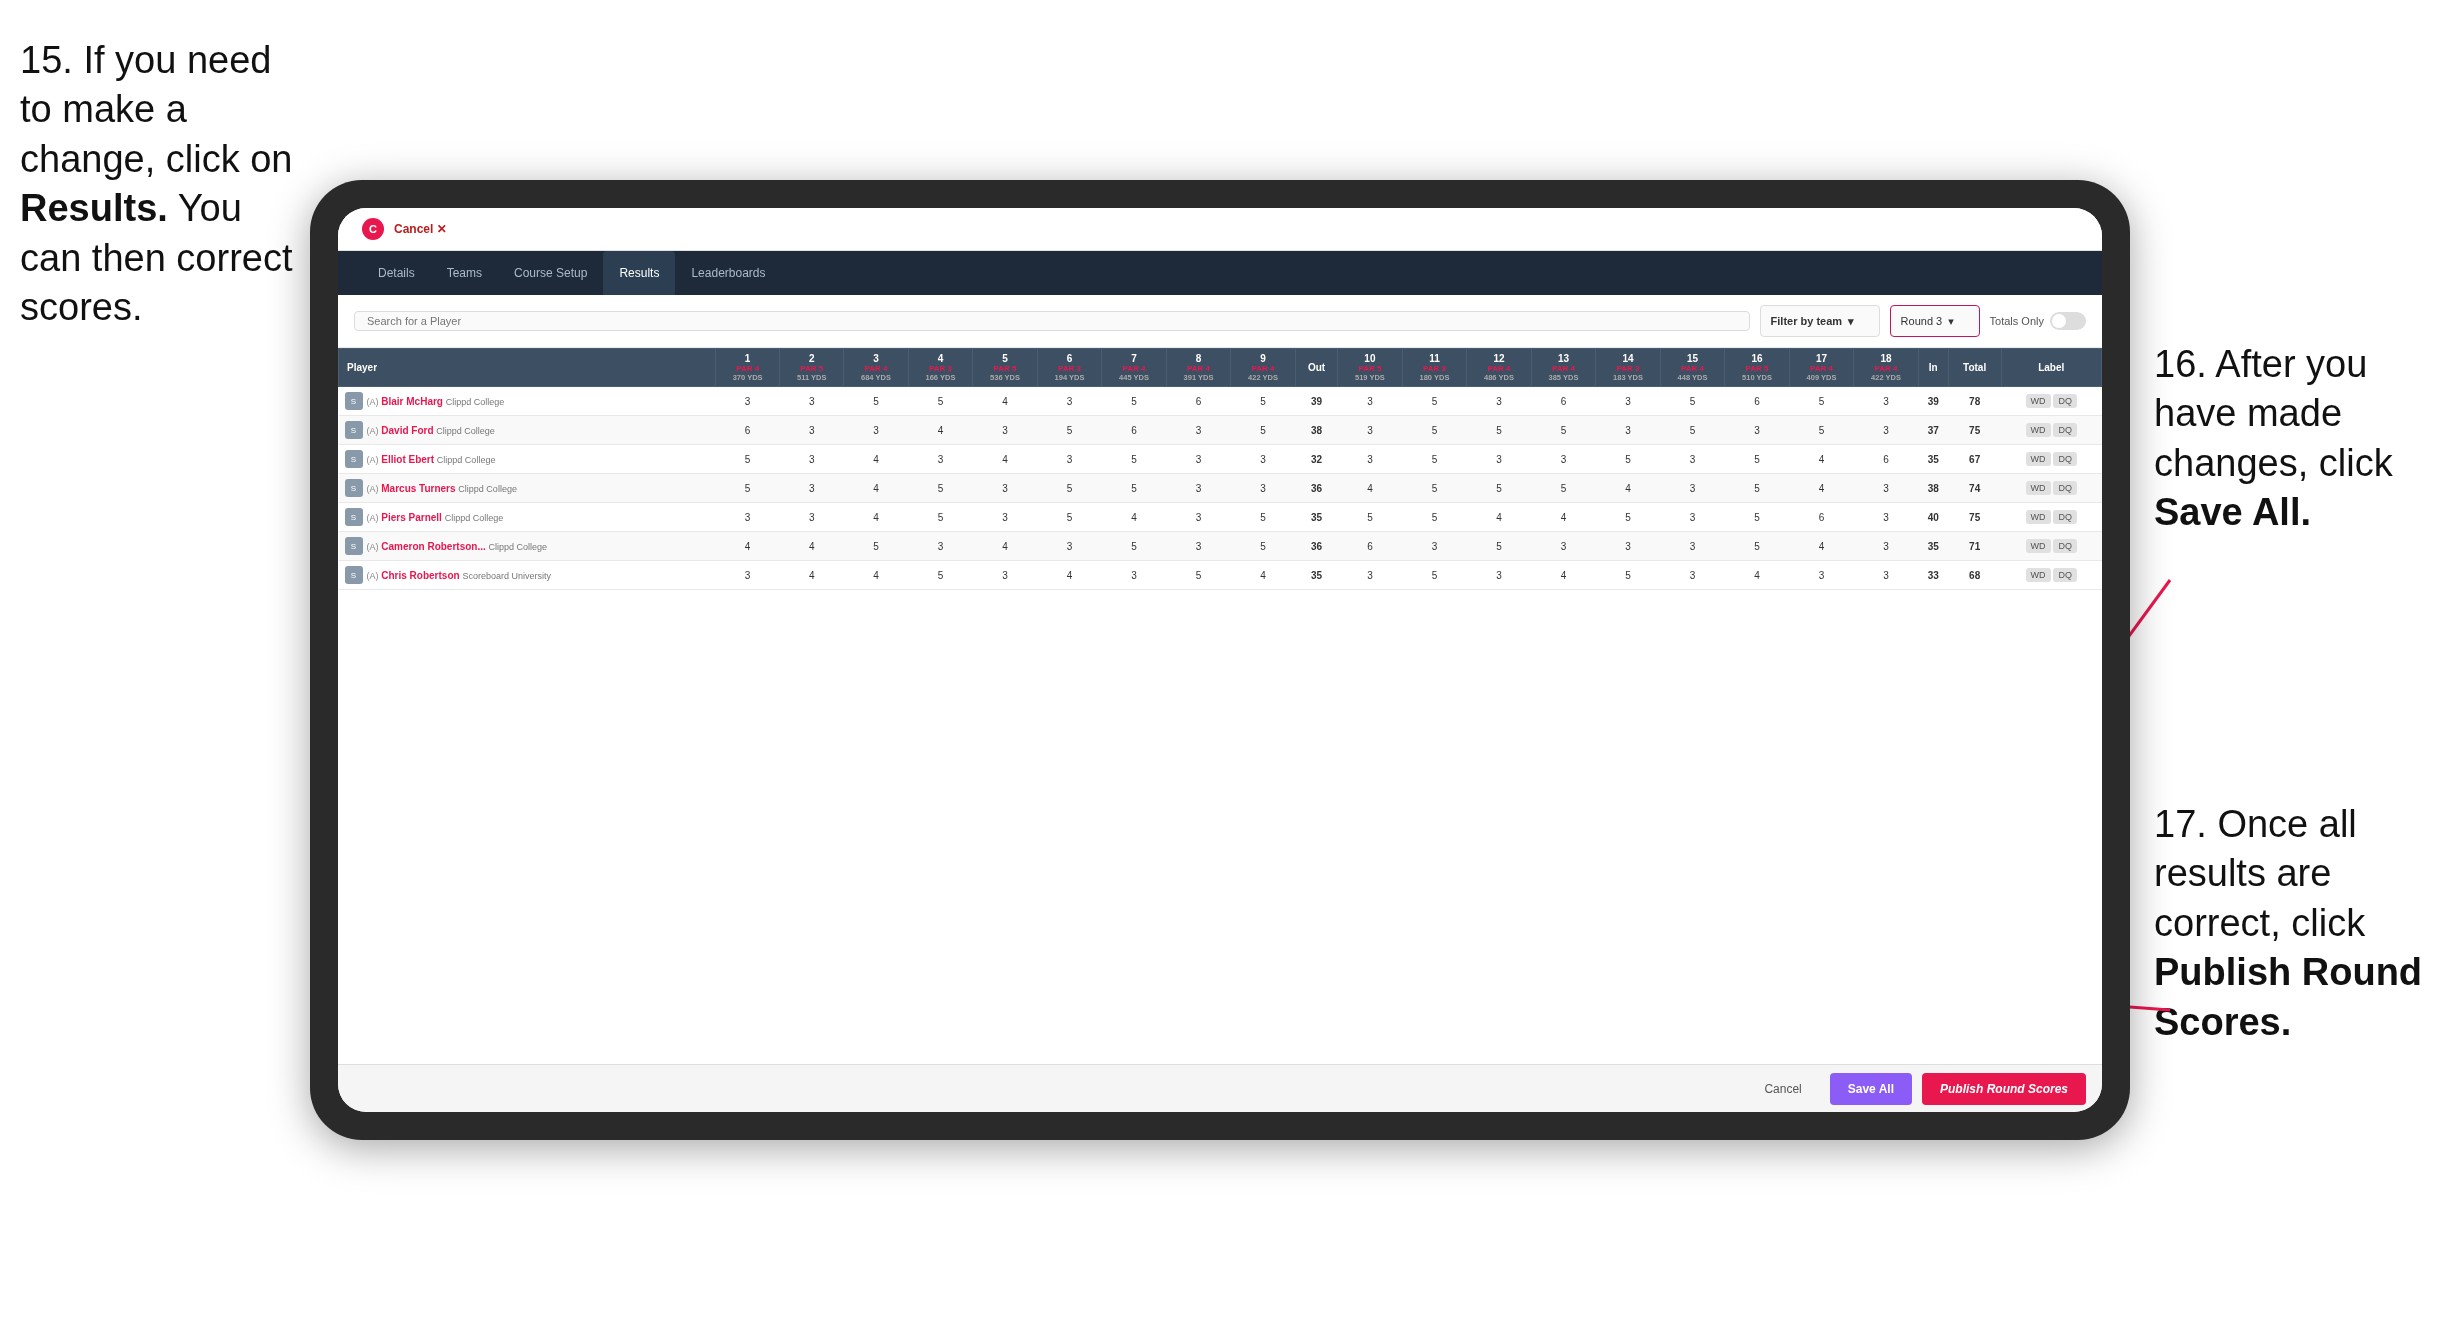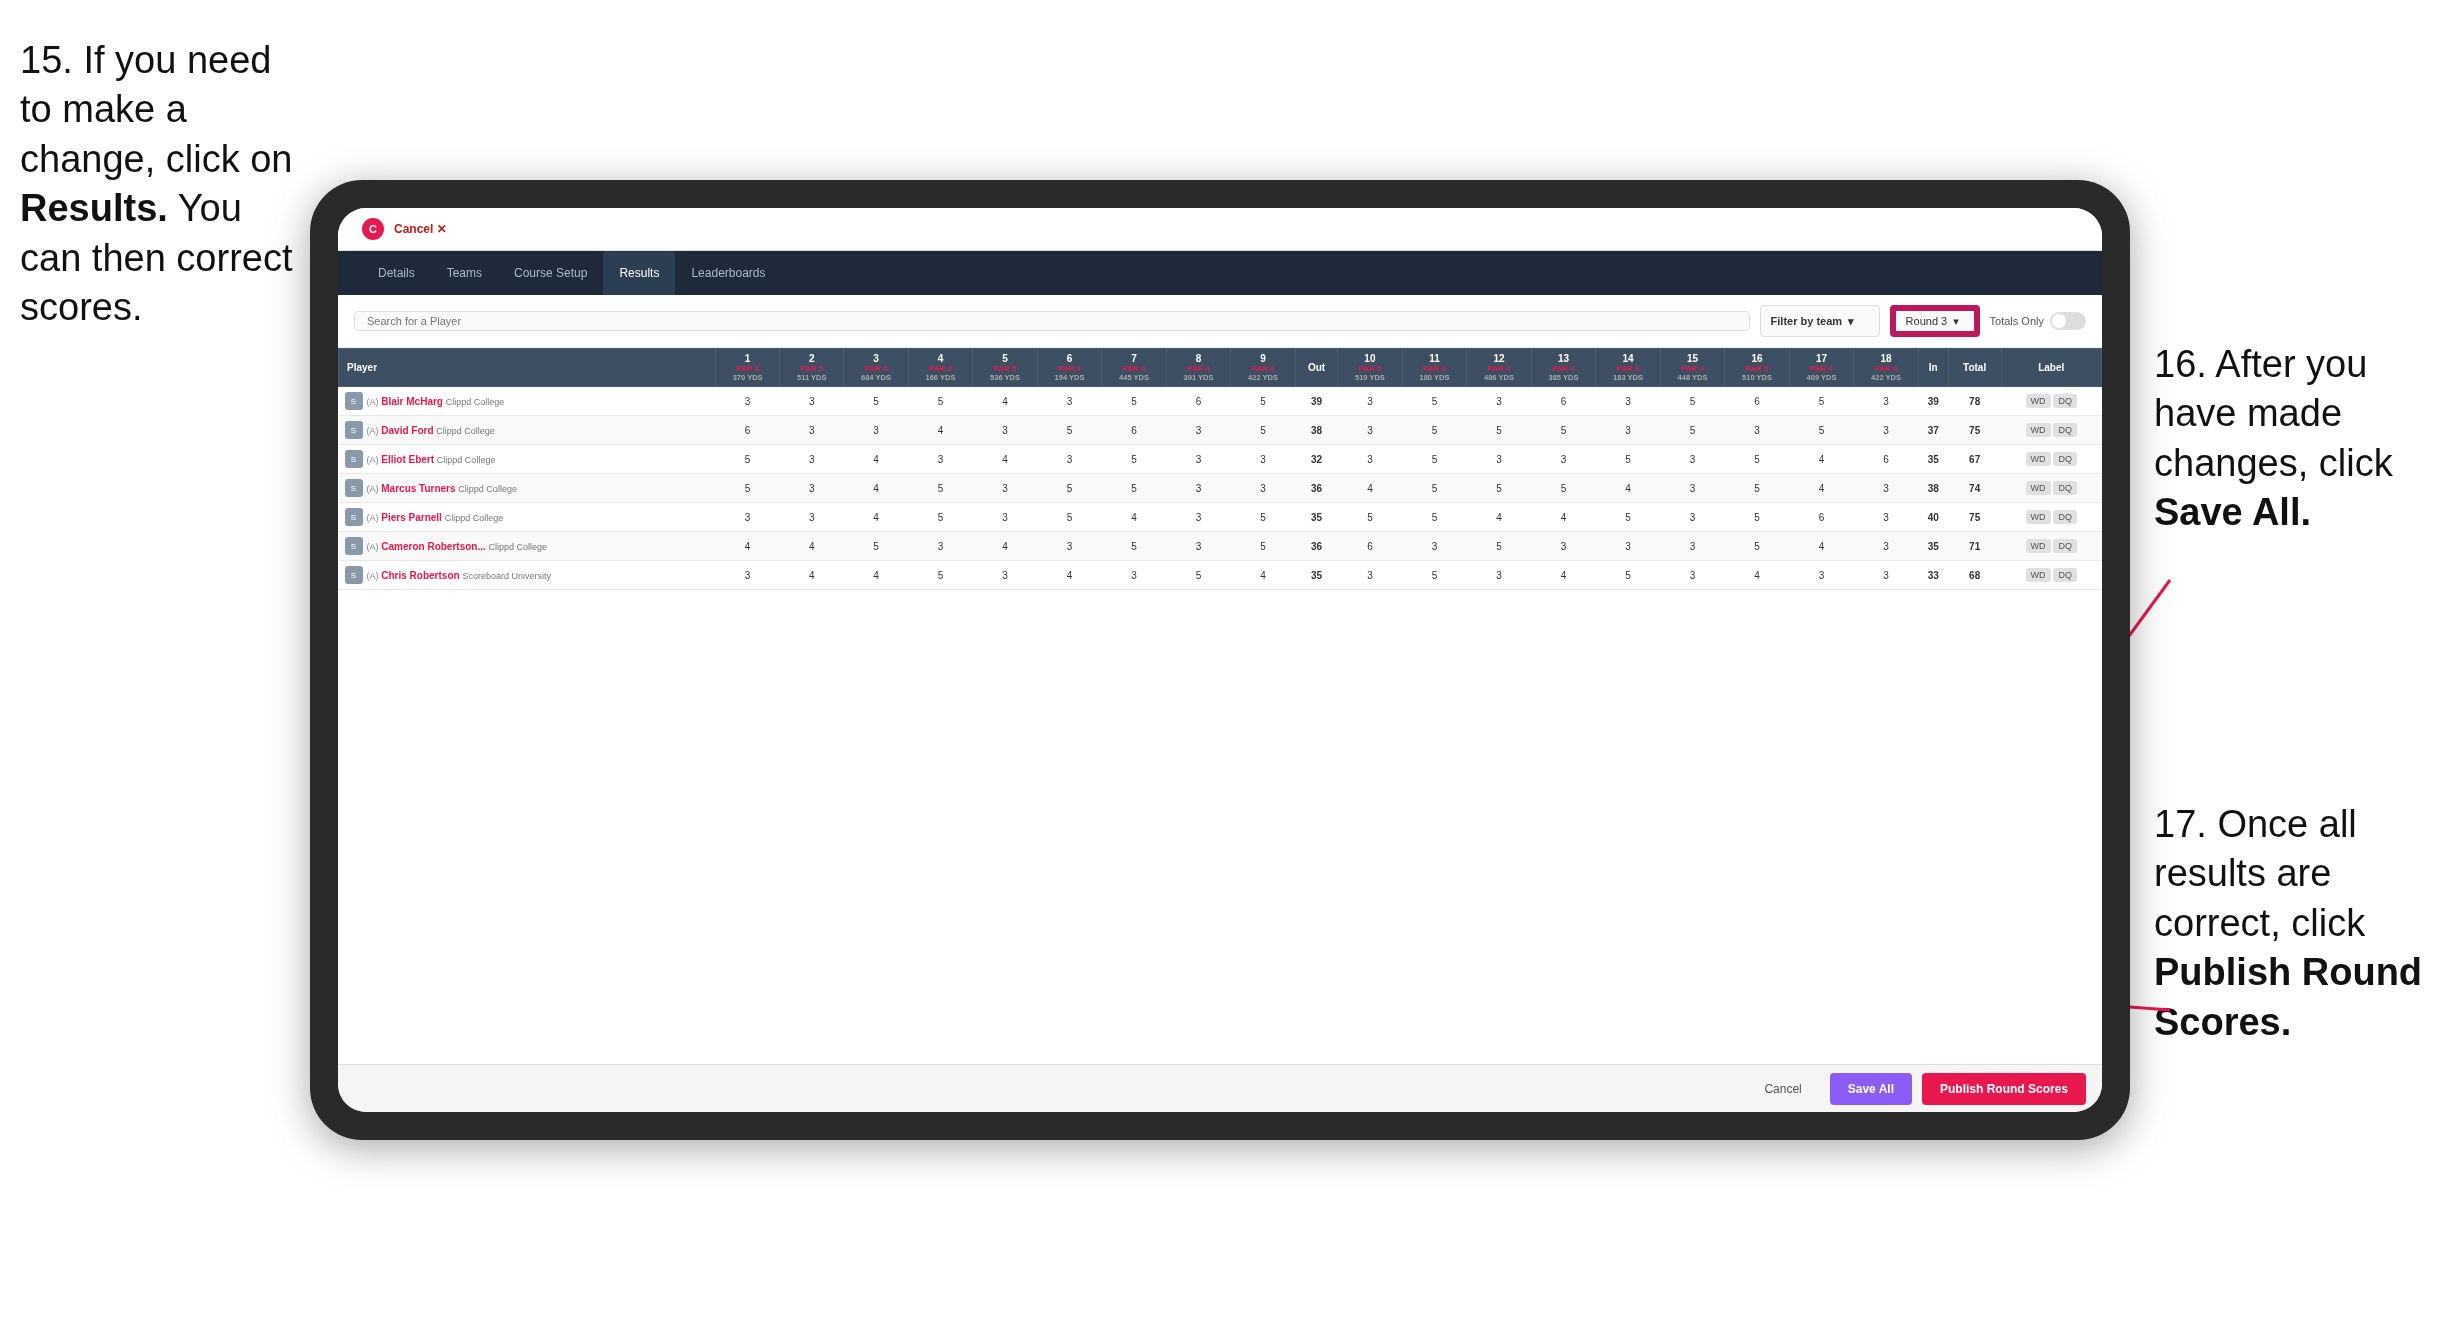--- a/index.html
+++ b/index.html
@@ -229,21 +229,21 @@
       color: #333;
       display: flex;
       align-items: center;
       gap: 6px;
       cursor: pointer;
       min-width: 120px;
       font-weight: bold;
     }
     .round-dropdown {
       height: 32px;
-      border: 6px solid #be185d;
+      border: 1px solid #be185d;
       border-radius: 4px;
       padding: 0 10px;
       font-size: 11px;
       background: #fafafa;
       color: #333;
       display: flex;
       align-items: center;
       gap: 6px;
       cursor: pointer;
       min-width: 90px;
@@ -404,20 +404,21 @@
     .btn-publish {
       height: 32px;
       padding: 0 18px;
       background: #e8174e;
       border: none;
       border-radius: 4px;
       font-size: 12px;
       color: white;
       font-weight: 600;
       cursor: pointer;
+      font-style: italic;
     }
 
     
     .arrows-overlay {
       position: absolute;
       top: 0;
       left: 0;
       width: 2464px;
       height: 1326px;
       pointer-events: none;

